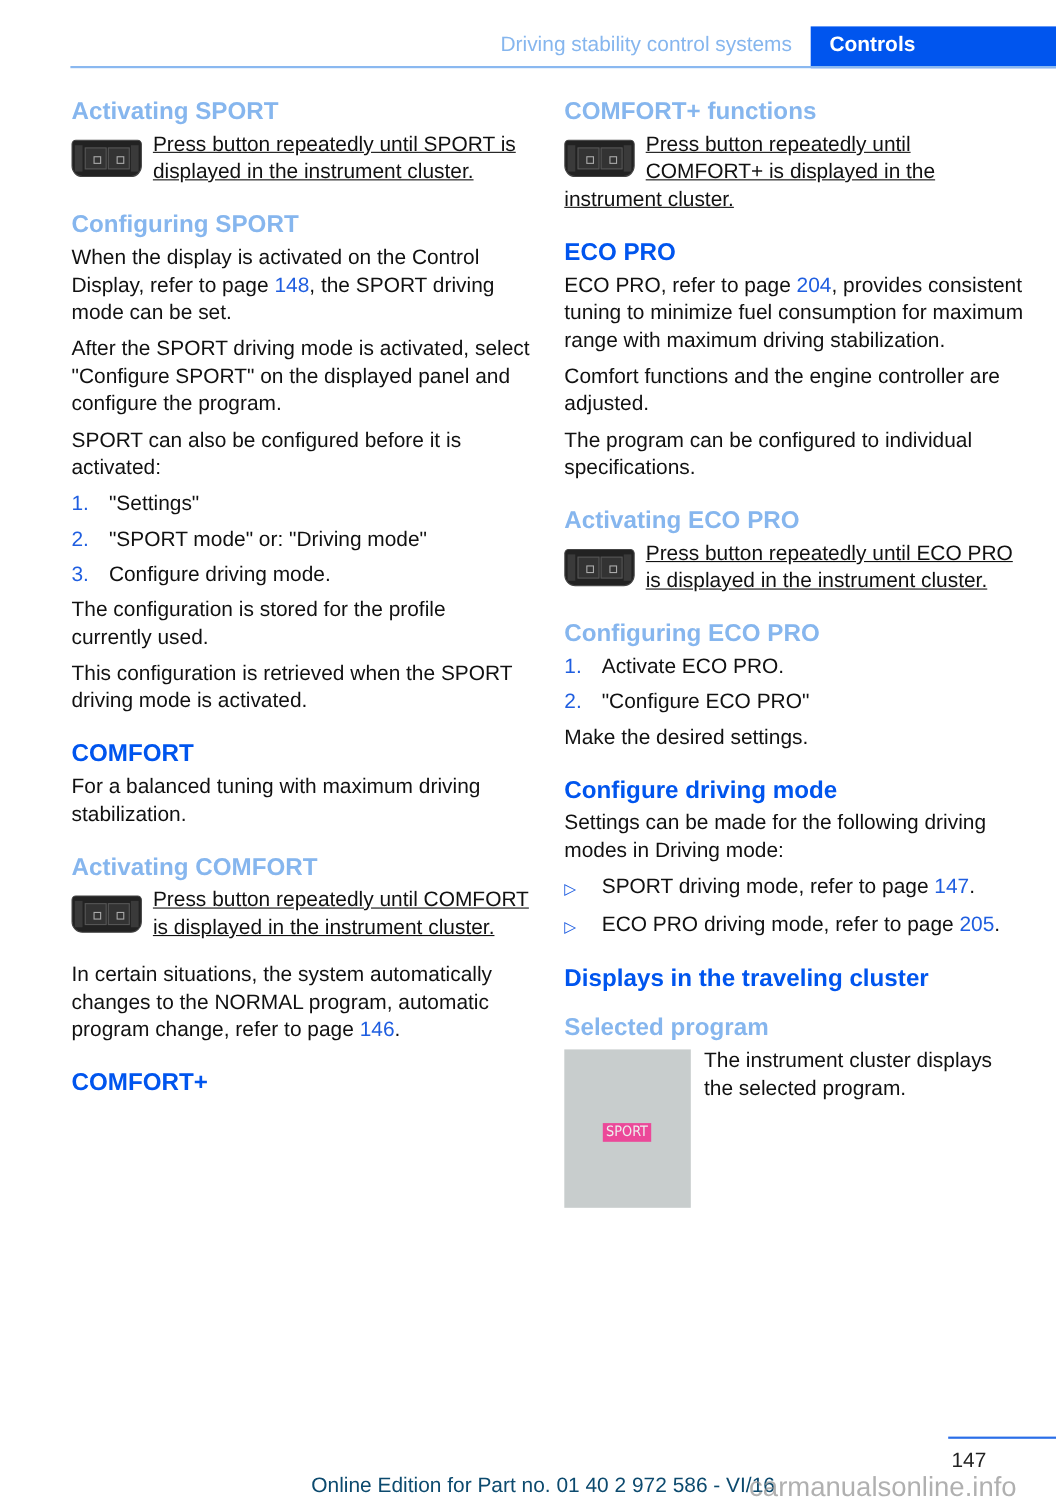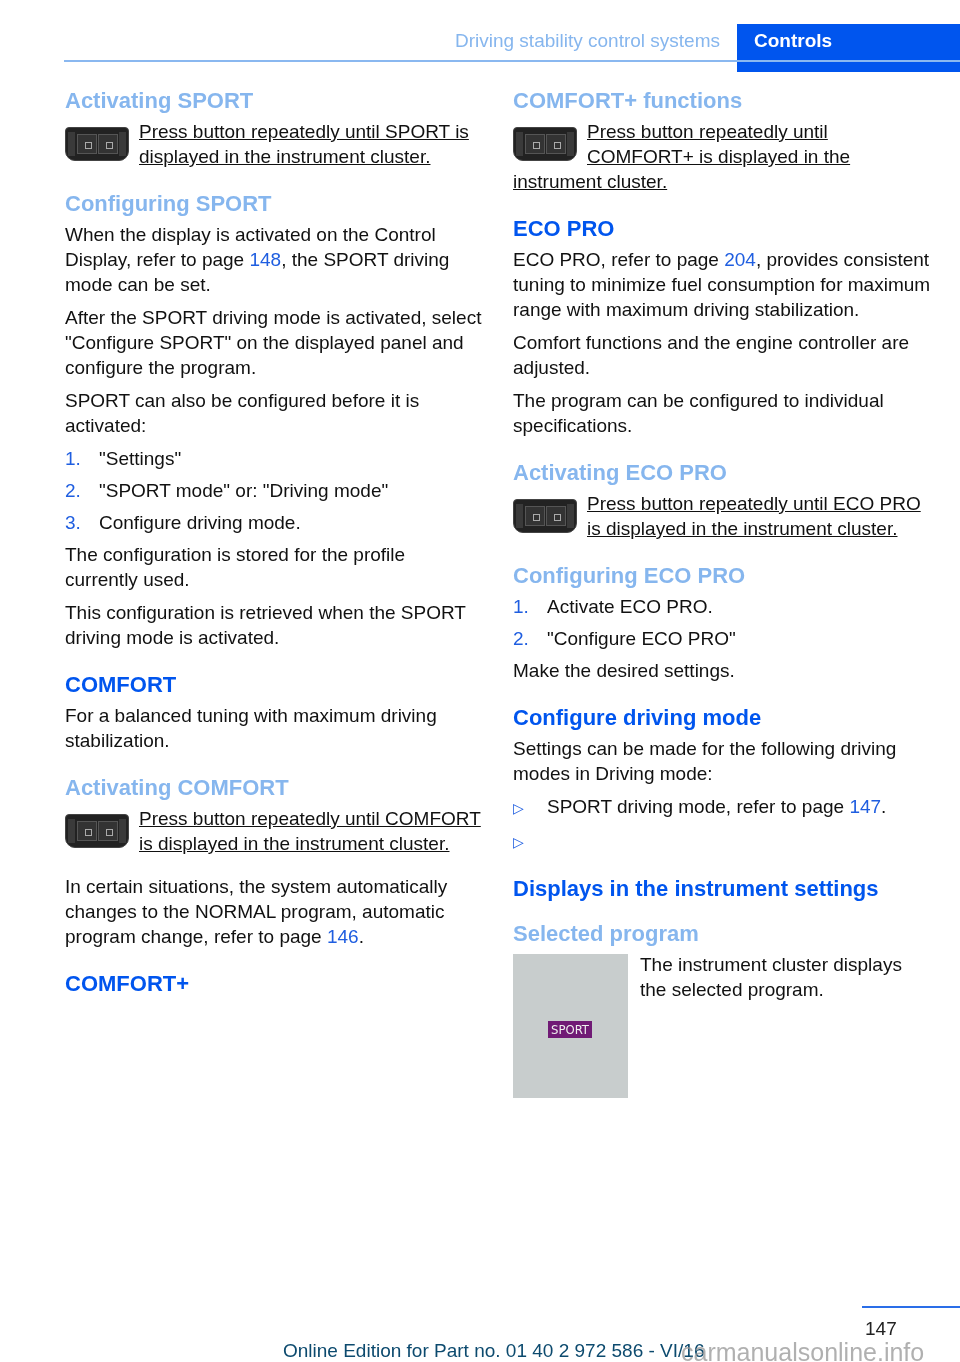--- a/index.html
+++ b/index.html
@@ -2,21 +2,21 @@
 <html><head>
 <meta charset="utf-8">
 <style>
   * { margin: 0; padding: 0; box-sizing: border-box; }
   html, body { width: 960px; height: 1362px; background: #ffffff; overflow: hidden; }
   body { position: relative; font-family: "Liberation Sans", "DejaVu Sans", sans-serif; color: #111; }
 
   
   .hdr-line { position: absolute; left: 64px; top: 60px; width: 896px; height: 2px; background: #8ab8f0; }
   .hdr-section { position: absolute; right: 240px; top: 30px; font-size: 19px; font-weight: normal; color: #86b6ee; }
-  .hdr-tab { position: absolute; left: 737px; top: 24px; width: 223px; height: 48px; background: #0055ee; color: #fff; font-size: 19px; font-weight: bold; padding: 6px 0 0 17px; }
+  .hdr-tab { position: absolute; left: 737px; top: 24px; width: 223px; height: 38px; background: #0055ee; color: #fff; font-size: 19px; font-weight: bold; padding: 6px 0 0 17px; }
 
   .col { position: absolute; top: 86px; width: 418px; }
   .col-left { left: 65px; }
   .col-right { left: 513px; width: 420px; }
 
   .h-light { color: #86b6ee; font-size: 22px; font-weight: bold; line-height: 30px; margin-bottom: 3px; }
   .h-dark { color: #0055ee; font-size: 22px; font-weight: bold; line-height: 30px; margin-bottom: 3px; }
   .h-light + *, .h-dark + * { margin-top: 0; }
 
   p { font-size: 19px; line-height: 25px; margin-bottom: 8px; }
@@ -36,21 +36,21 @@
   .btn-img .side { position: absolute; top: 4px; width: 7px; height: 24px; background: #3a3a3a; }
   .btn-img .s1 { left: 2px; } .btn-img .s2 { right: 2px; }
 
   ol.steps, ul.tri { list-style: none; margin-bottom: 6px; }
   ol.steps li, ul.tri li { display: flex; font-size: 19px; line-height: 25px; margin-bottom: 7px; }
   .num { color: #1f5ee0; width: 34px; flex-shrink: 0; }
   .tri-mark { color: #1f5ee0; width: 34px; flex-shrink: 0; font-size: 14px; padding-top: 2px; }
 
   .sel-block { position: relative; min-height: 150px; }
   .sel-img { float: left; width: 115px; height: 144px; background: #c8cdcd; margin: 2px 12px 0 0; position: relative; }
-  .sel-img span { position: absolute; left: 35px; top: 67px; background: #701a75; color: #eee; font-size: 13px; padding: 1px 3px; font-family: "DejaVu Sans Condensed", "DejaVu Sans", sans-serif; }
+  .sel-img span { position: absolute; left: 35px; top: 67px; background: #ec4899; color: #eee; font-size: 13px; padding: 1px 3px; font-family: "DejaVu Sans Condensed", "DejaVu Sans", sans-serif; }
 
   
   .ftr-line { position: absolute; left: 862px; top: 1306px; width: 98px; height: 2px; background: #2a6ee8; }
   .ftr-page { position: absolute; left: 865px; top: 1318px; font-size: 19px; color: #222; }
   .ftr-text { position: absolute; left: 283px; top: 1340px; font-size: 19px; color: #0c4a6e; }
   .ftr-wm { position: absolute; left: 681px; top: 1338px; font-size: 25px; color: rgba(150,150,150,0.75); }
 </style>
 </head>
 <body>
 
@@ -163,25 +163,26 @@
 
   <div class="h-dark">Configure driving mode</div>
   <p>Settings can be made for the following driving modes in Driving mode:</p>
   <ul class="tri">
     <li>
         <span class="tri-mark">▷</span>
         <span><span>SPORT driving mode, refer to page </span><span class="link">147</span><span>.</span></span>
       </li>
     <li>
         <span class="tri-mark">▷</span>
+        <span><span>ECO PRO driving mode, refer to page </span><span class="link">205</span><span>.</span></span>
       </li>
   </ul>
   <div class="gap"></div>
 
-  <div class="h-dark">Displays in the instrument settings</div>
+  <div class="h-dark">Displays in the traveling cluster</div>
   <div class="gap"></div>
 
   <div class="h-light">Selected program</div>
   <div class="sel-block">
     <div class="sel-img">
       <span>SPORT</span>
     </div>
     <p>The instrument cluster displays the selected program.</p>
   </div>
 </div>

